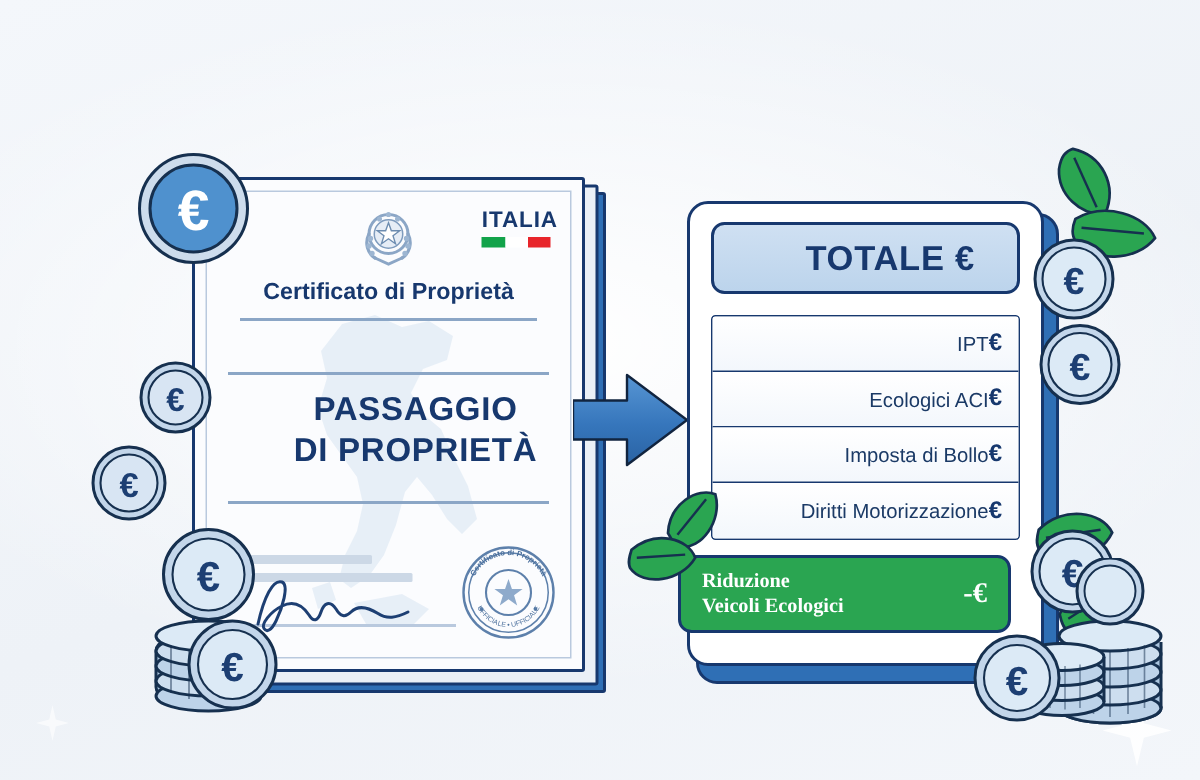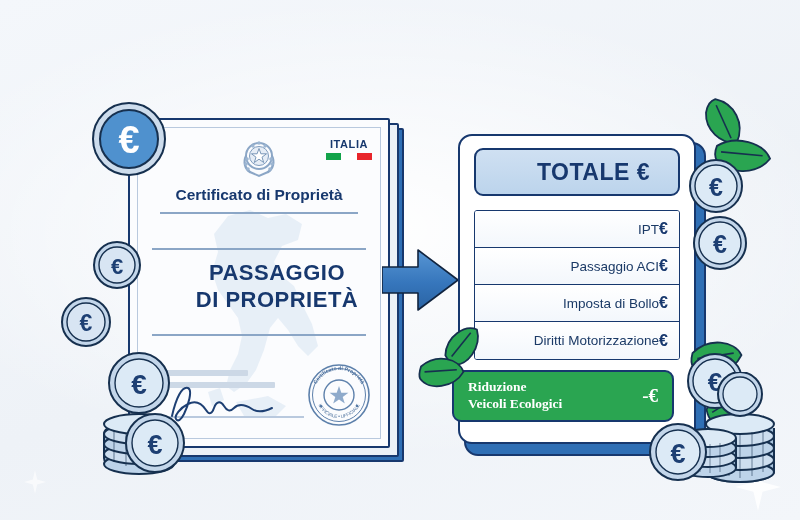--- a/index.html
+++ b/index.html
@@ -61,21 +61,21 @@
     opacity:.30;
   }
   .doc-emblem{
     position:absolute;left:50%;top:16px;transform:translateX(-50%);
     width:42px;height:44px;
   }
   .italia-badge{
     position:absolute;right:16px;top:18px;text-align:center;
   }
   .italia-badge .lbl{
-    font-size:11px;font-weight:bold;color:#17386e;letter-spacing:.6px;
+    font-size:15px;font-weight:bold;color:#17386e;letter-spacing:.6px;
   }
   .flag{display:flex;width:46px;height:7px;margin-top:3px;}
   .flag i{flex:1;display:block;}
   .flag .g{background:#12a34a;}
   .flag .w{background:#ffffff;}
   .flag .r{background:#e8252b;}
 
   .cert-title{
     position:absolute;left:0;right:0;top:66px;text-align:center;
     font-size:15.5px;font-weight:bold;color:#17386e;
@@ -274,21 +274,21 @@
     <div class="total-box">
       <span>TOTALE €</span>
     </div>
 
     <div class="rows">
       <div class="row">
         <span class="rl">IPT</span>
         <span class="rv">€</span>
       </div>
       <div class="row">
-        <span class="rl">Passaggio ACI</span>
+        <span class="rl">Ecologici ACI</span>
         <span class="rv">€</span>
       </div>
       <div class="row">
         <span class="rl">Imposta di Bollo</span>
         <span class="rv">€</span>
       </div>
       <div class="row">
         <span class="rl">Diritti Motorizzazione</span>
         <span class="rv">€</span>
       </div>

